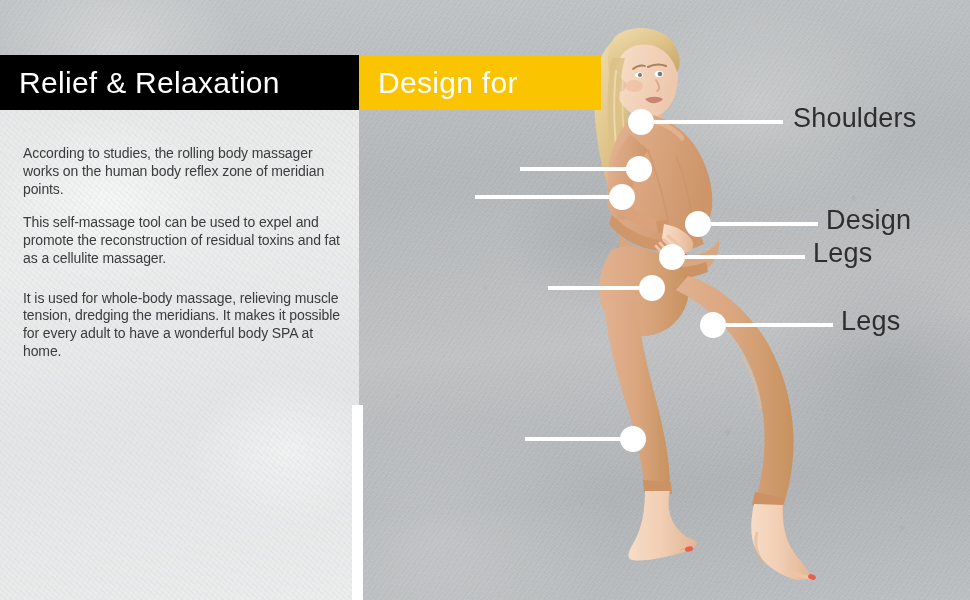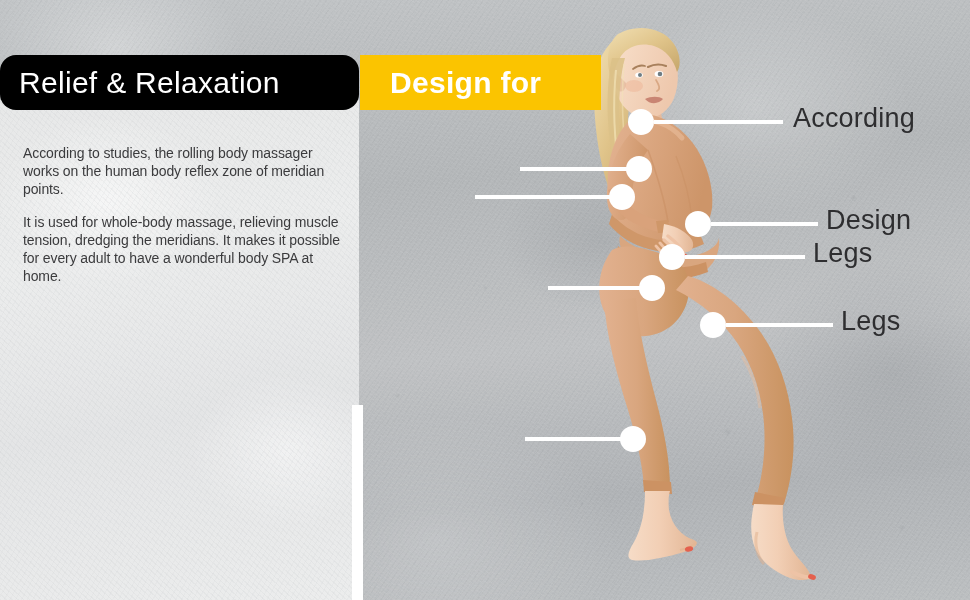--- a/index.html
+++ b/index.html
@@ -72,33 +72,33 @@
     position:absolute; left:352px; top:405px;
     width:11px; height:195px;
     background:#ffffff;
   }
 
   
   .bar {
     position:absolute; top:55px; height:55px;
     display:flex; align-items:center;
   }
-  .bar-black { left:0;     width:359px; background:#000000;border-radius:16px; }
+  .bar-black { left:0;     width:359px; background:#000000; }
   .bar-yellow{ left:360px; width:241px; background:#fbc400; }
 
   .bar-title {
     font-family:"Liberation Sans", sans-serif;
     font-weight:300;
     font-size:30px;
     letter-spacing:.3px;
     color:#ffffff;
     white-space:nowrap;
   }
   .bar-black  .bar-title { padding-left:19px; }
-  .bar-yellow .bar-title { padding-left:30px;font-weight:bold; }
+  .bar-yellow .bar-title { padding-left:18px; }
 
   
   .copy {
     position:absolute; left:23px; top:145px;
     width:322px;
     font-family:"Liberation Sans", sans-serif;
     font-weight:300;
     font-size:14px;
     line-height:1.27;
     color:#3b3b3d;
@@ -316,28 +316,29 @@
   <div class="bar bar-black">
     <span class="bar-title">Relief &amp; Relaxation</span>
   </div>
 
   <div class="bar bar-yellow">
     <span class="bar-title">Design for</span>
   </div>
 
   <div class="copy">
     <p>According to studies, the rolling body massager works on the human body reflex zone of meridian points.</p>
+    <p class="gap">This self-massage tool can be used to expel and promote the reconstruction of residual toxins and fat as a cellulite massager.</p>
     <p>It is used for whole-body massage, relieving muscle tension, dredging the meridians. It makes it possible for every adult to have a wonderful body SPA at home.</p>
   </div>
 
   <div id="callout-layer">
       <div class="callout">
         <div class="leader" style="left: 654px; top: 120px; width: 129px; background: rgb(255, 255, 255);"></div>
         <div class="dot" style="left: 628px; top: 109px; background: rgb(255, 255, 255);"></div>
-        <div class="cap cap-right" style="top: 103px; left: 793px; color: rgb(46, 46, 48);">According</div>
+        <div class="cap cap-right" style="top: 103px; left: 793px; color: rgb(46, 46, 48);">Shoulders</div>
       </div>
       <div class="callout">
         <div class="leader" style="left: 520px; top: 167px; width: 119px; background: rgb(255, 255, 255);"></div>
         <div class="dot" style="left: 626px; top: 156px; background: rgb(255, 255, 255);"></div>
       </div>
       <div class="callout">
         <div class="leader" style="left: 475px; top: 195px; width: 147px; background: rgb(255, 255, 255);"></div>
         <div class="dot" style="left: 609px; top: 184px; background: rgb(255, 255, 255);"></div>
       </div>
       <div class="callout">

